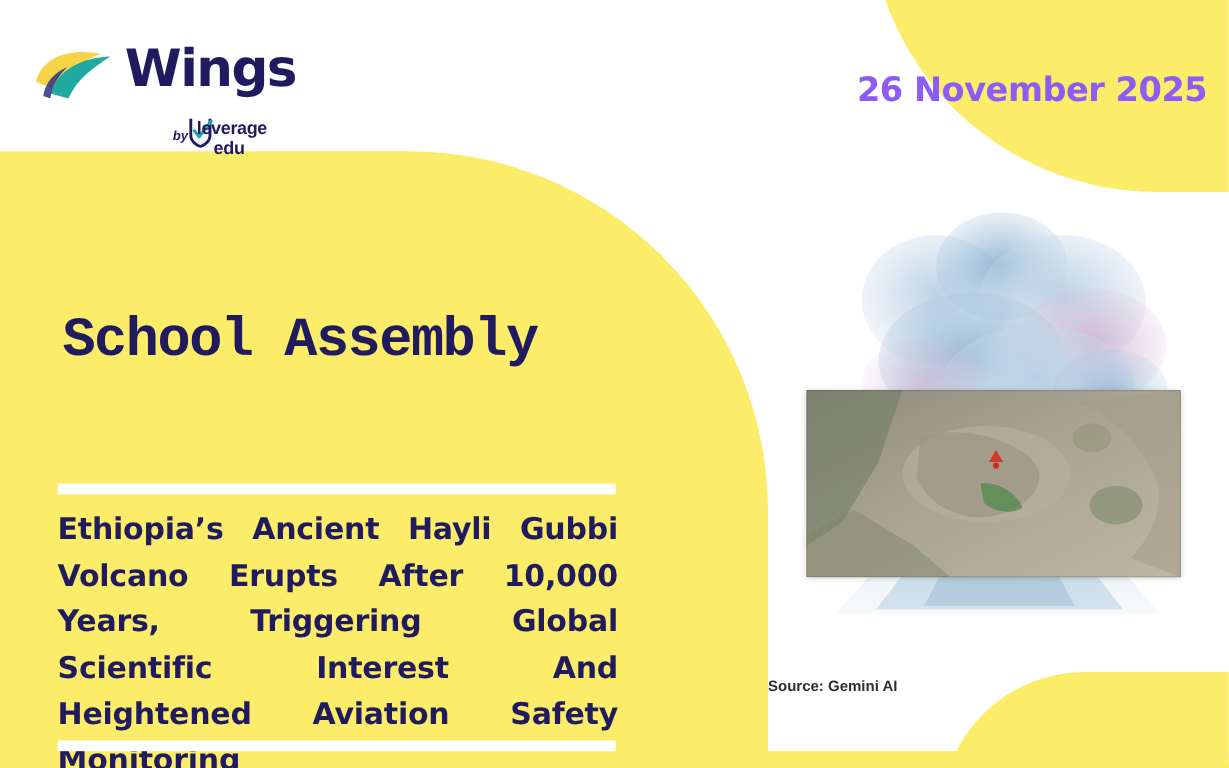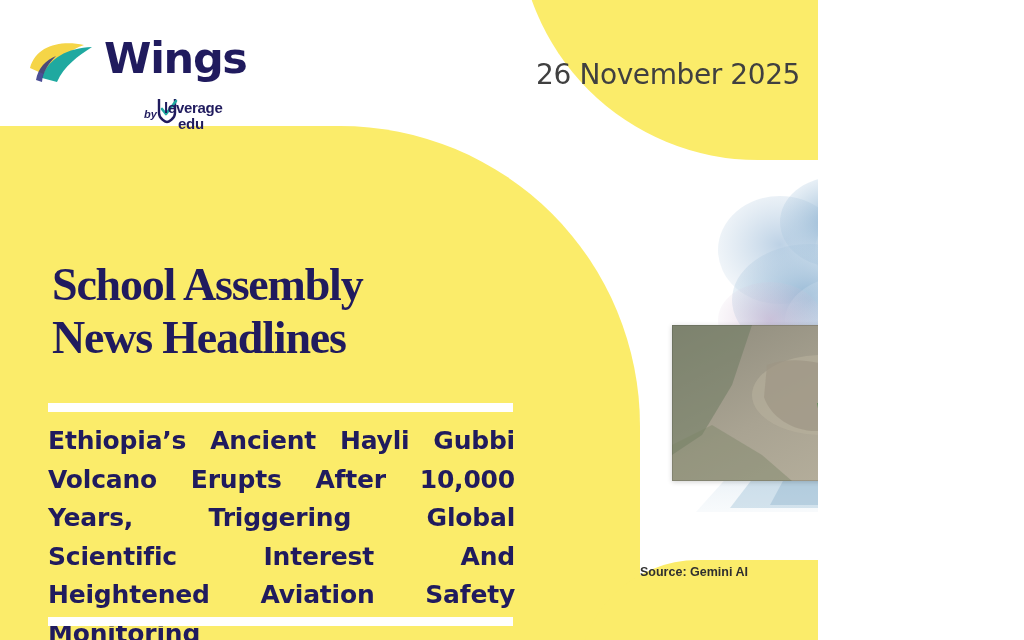--- a/index.html
+++ b/index.html
@@ -4,21 +4,21 @@
 <style>
   * { box-sizing: border-box; margin: 0; padding: 0; }
   html, body {
     width: 1024px; height: 640px;
     font-family: "Liberation Sans", sans-serif;
     background: #ffffff;
     overflow: hidden;
   }
   .canvas {
     position: relative;
-    width: 818px; height: 640px;
+    width: 1024px; height: 640px;
     background: #ffffff;
     overflow: hidden;
   }
 
   
   .yellow-top-right {
     position: absolute;
     top: -170px; right: -120px;
     width: 420px; height: 330px;
     background: #fbec6a;
@@ -96,40 +96,40 @@
     letter-spacing: -0.3px;
     text-align: right;
   }
   .logo-check { position: absolute; left: 130px; top: 74px; }
 
   
   .date {
     position: absolute;
     right: 18px; top: 58px;
     font-size: 28px;
-    font-weight: 400;
-    color: #404040;
+    font-weight: 700;
+    color: #8b5cf6;
     letter-spacing: -0.4px;
     z-index: 9;
     font-family: "DejaVu Sans", sans-serif;
     text-align: right;
   }
 
   
   .headline {
     position: absolute;
     left: 52px; top: 258px;
     width: 480px;
     z-index: 9;
     color: #201b5e;
     font-size: 46px;
     font-weight: 800;
     line-height: 1.16;
     letter-spacing: -1.2px;
-    font-family: Liberation Serif, serif;
+    font-family: Liberation Mono, monospace;
   }
   .headline .line { display: block; }
 
   .divider {
     position: absolute;
     left: 48px; top: 403px;
     width: 465px; height: 9px;
     background: #ffffff;
     z-index: 9;
   }
@@ -215,21 +215,20 @@
       </svg>
     </span>
     <span class="logo-leverage">leverage</span>
     <span class="logo-edu">edu</span>
   </div>
 
   <div class="date">26 November 2025</div>
 
   <div class="headline">
     <span class="line">School Assembly</span>
-    <span class="line">News Headlines</span>
   </div>
 
   <div class="divider"></div>
 
   <div class="subhead">Ethiopia’s Ancient Hayli Gubbi Volcano Erupts After 10,000 Years, Triggering Global Scientific Interest And Heightened Aviation Safety Monitoring</div>
 
   <div class="divider-bottom"></div>
 
   <div class="media">
     <div class="plume">

